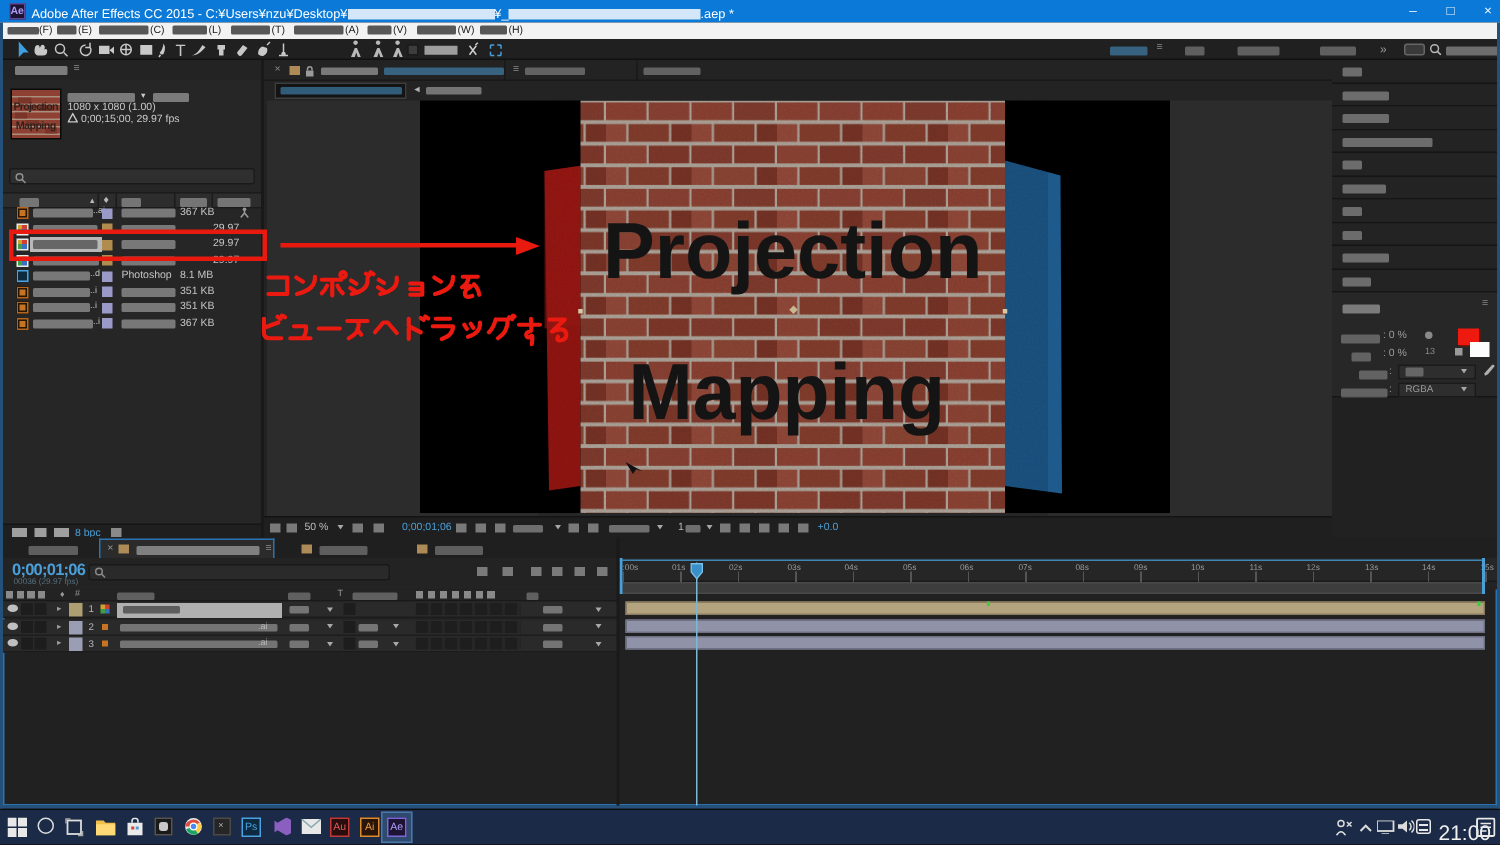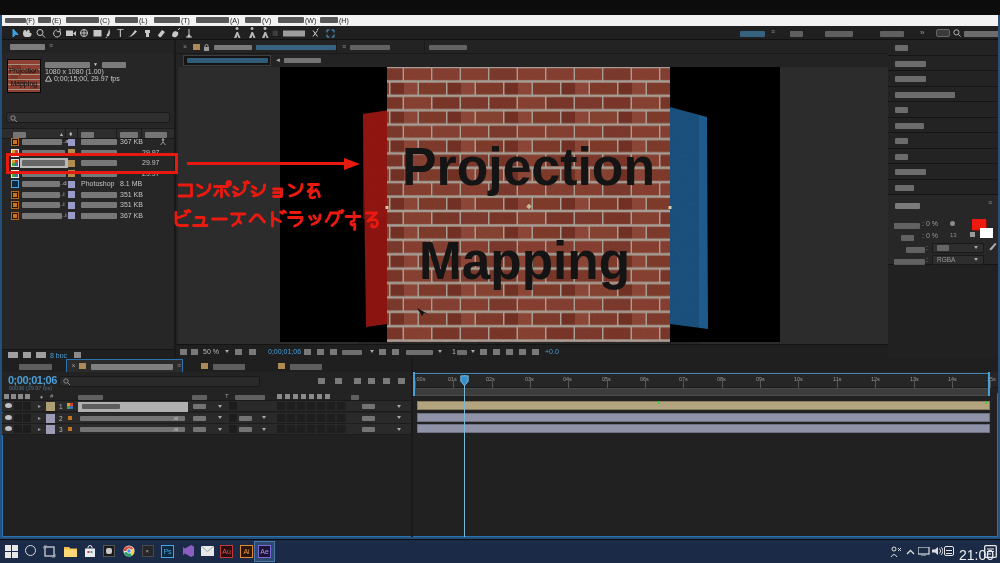--- a/index.html
+++ b/index.html
@@ -55,20 +55,27 @@
 .tnashi1{left:237px;top:3px;width:13px;color:#b9b9b9;}
 .tsw{left:275px;top:1px;width:70px;height:8px;background:repeating-linear-gradient(90deg,#1e1e1e 0 8px,#262626 8px 10px);}
 .tnashi3{left:360px;top:3px;width:13px;color:#b9b9b9;}
 .tncar{left:395px;top:3.5px;}
 
 #taskbar{left:0;top:540px;width:1000px;height:23px;background:#1b2b47;}
 </style></head>
 <body>
 <div id="screen">
 
+  <div class="abs" id="titlebar">
+    <div class="abs" id="aeicon">Ae</div>
+    <div class="abs" style="left:21px;top:3.5px;font-size:8.5px;color:#fff;white-space:nowrap;">Adobe After Effects CC 2015 - C:¥Users¥nzu¥Desktop¥<span style="display:inline-block;width:98px;height:7px;margin-bottom:-1px;background:#fff;opacity:.82;"></span>¥_<span style="display:inline-block;width:128px;height:7px;margin-bottom:-1px;background:#fff;opacity:.82;"></span>.aep *</div>
+    <div class="abs winbtn" style="left:930px;">–</div>
+    <div class="abs winbtn" style="left:955px;">□</div>
+    <div class="abs winbtn" style="left:980px;">×</div>
+  </div>
 
   <div class="abs" id="menubar">
     <span class="jp8" style="left:5px;top:2.5px;width:21px;"></span>
       <span class="abs" style="left:26px;top:2px;font-size:7px;">(F)</span>
     <span class="jp8" style="left:38px;top:2px;width:13px;"></span>
       <span class="abs" style="left:52px;top:2px;font-size:7px;">(E)</span>
     <span class="jp8" style="left:66px;top:2px;width:33px;"></span>
       <span class="abs" style="left:100px;top:2px;font-size:7px;">(C)</span>
     <span class="jp8" style="left:115px;top:2px;width:23px;"></span>
       <span class="abs" style="left:139px;top:2px;font-size:7px;">(L)</span>

